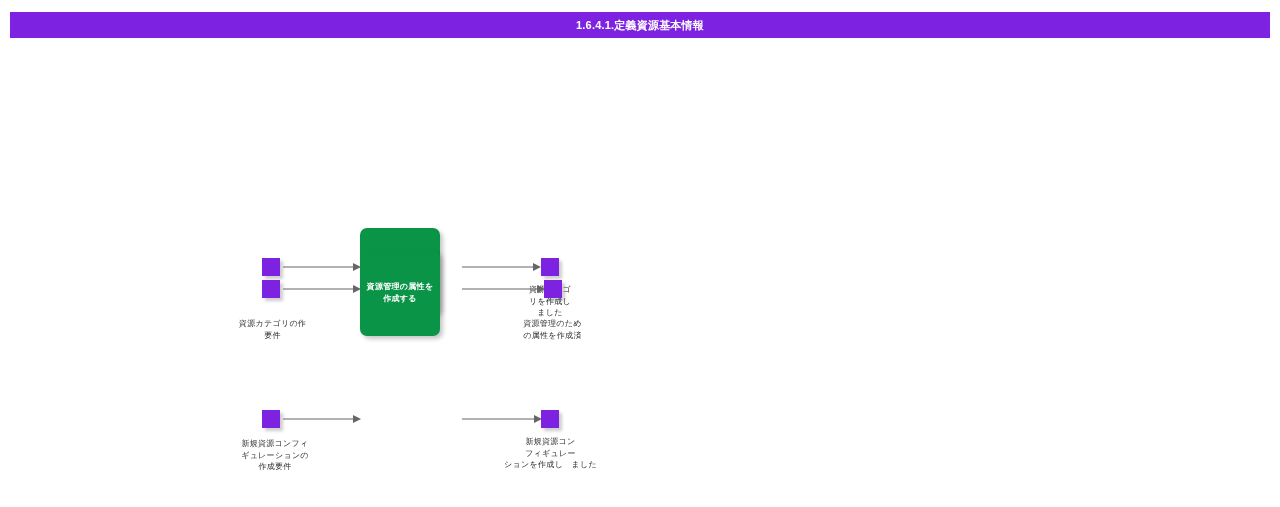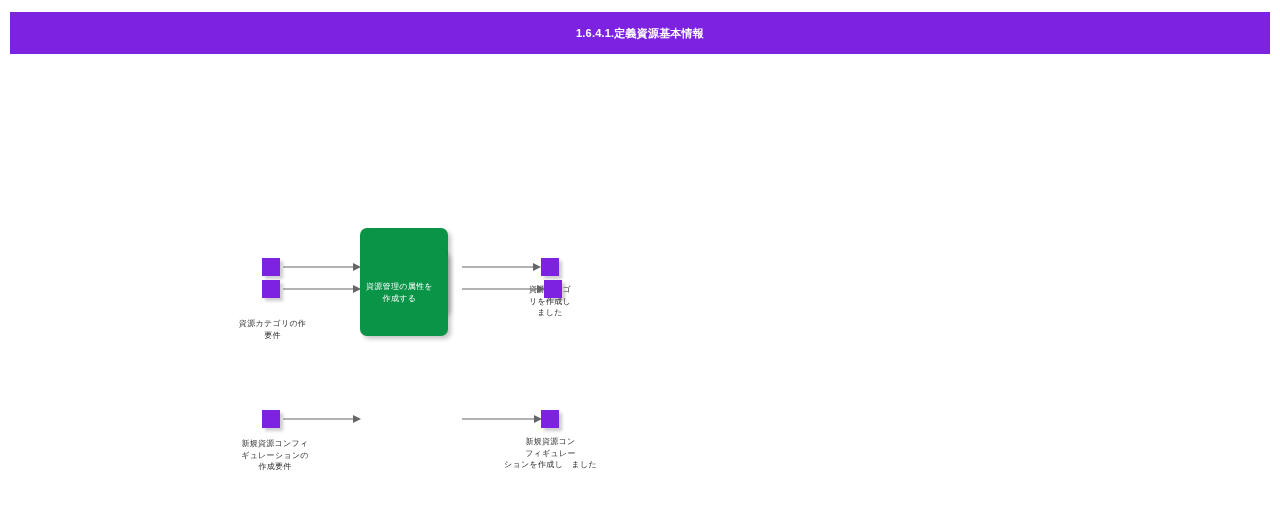--- a/index.html
+++ b/index.html
@@ -15,21 +15,21 @@
     font-family: "Liberation Sans", "DejaVu Sans", sans-serif;
     color: #2b2b2b;
   }
 
   
   .header-bar {
     position: absolute;
     left: 10px;
     top: 12px;
     width: 1260px;
-    height: 42px;
+    height: 26px;
     background: #7d22e0;
     display: flex;
     align-items: center;
     justify-content: center;
   }
   .header-title {
     color: #ffffff;
     font-size: 11px;
     font-weight: bold;
     letter-spacing: 0.2px;
@@ -58,29 +58,30 @@
     position: absolute;
     width: 18px;
     height: 18px;
     background: #7d22e0;
     box-shadow: 3px 3px 3px rgba(0, 0, 0, 0.20);
   }
 
   
   .node-activity {
     position: absolute;
-    width: 88px;
+    width: 80px;
     background: #0a9447;
     border-radius: 7px;
     box-shadow: 3px 3px 4px rgba(0, 0, 0, 0.22);
     display: flex;
     align-items: center;
-    justify-content: flex-start;
+    justify-content: center;
     box-sizing: border-box;
     padding: 4px 6px;
+    font-weight: bold;
   }
   .node-activity-label {
     color: #ffffff;
     font-size: 8px;
     line-height: 1.45;
     text-align: center;
     letter-spacing: 0.3px;
     white-space: pre-line;
   }
 
@@ -164,20 +165,22 @@
 
     <div class="connector" style="left:462px; top:43px; width:83px;">
       <svg width="83" height="12" viewBox="0 0 83 12">
         <line x1="0" y1="6" x2="75" y2="6" stroke="#666666" stroke-width="1.2"></line>
         <polygon points="75,2 83,6 75,10" fill="#666666"></polygon>
       </svg>
     </div>
 
     <div class="node-square" style="left:544px; top:40px;"></div>
 
+    <div class="caption" style="left:490px; top:78px; width:125px;">資源管理のため
+の属性を作成済</div>
   </div>
 
   <div class="row" style="top:370px;">
 
     <div class="node-square" style="left:262px; top:40px;"></div>
 
     <div class="caption" style="left:205px; top:68px; width:140px;font-family:Liberation Serif, serif;">新規資源コンフィ
 ギュレーションの
 作成要件</div>
 

